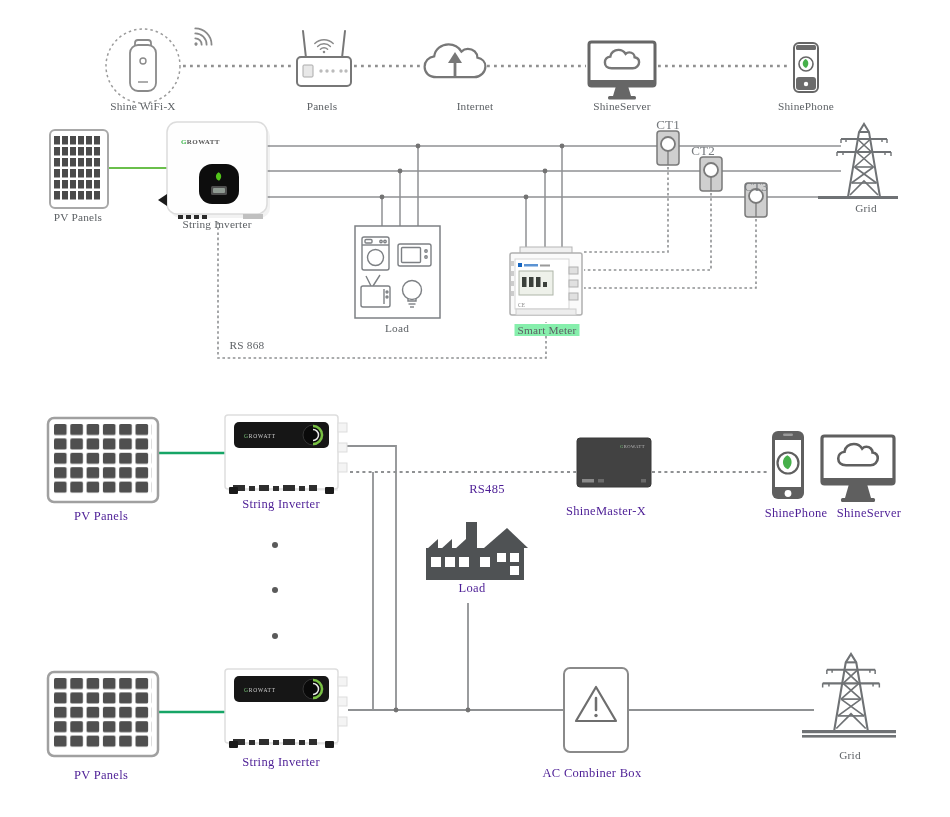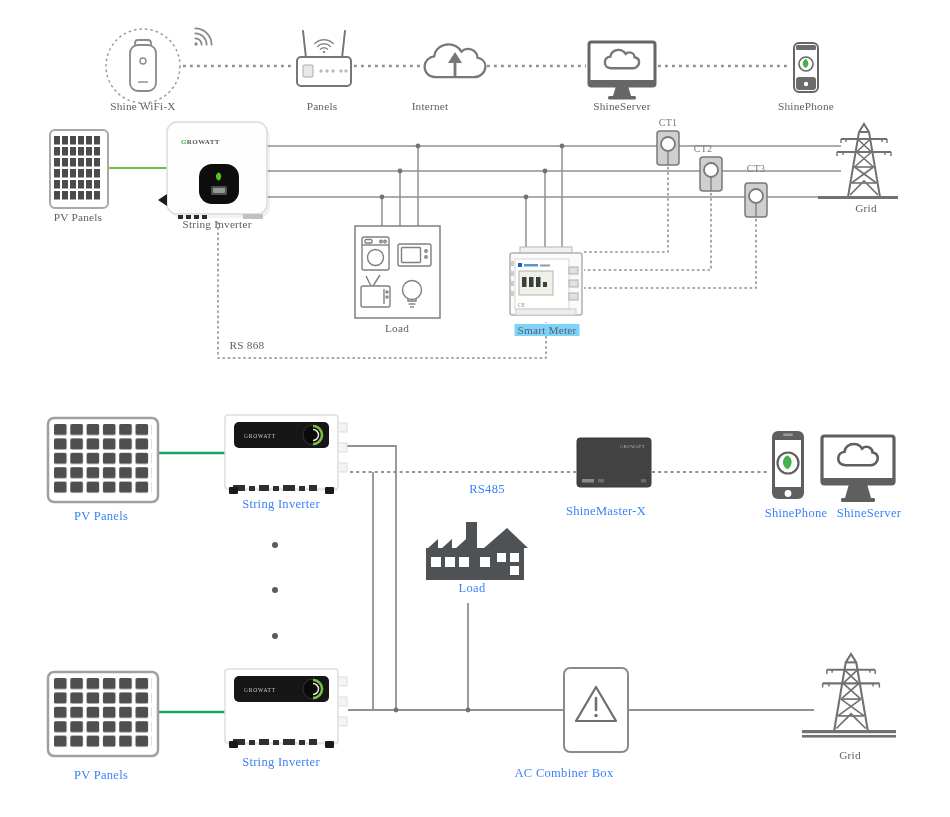--- a/index.html
+++ b/index.html
@@ -1,23 +1,23 @@
 <!DOCTYPE html>
 <html><head>
 <meta charset="utf-8">
 <style>
   html,body{margin:0;padding:0;background:#fff;}
   #stage{position:relative;width:906px;height:817px;background:#fff;overflow:hidden;
          font-family:Liberation Serif, serif;}
   #diagram-svg{position:absolute;left:0;top:0;}
   .lbl{position:absolute;transform:translateX(-50%);font-size:11.3px;color:#5d6165;
        white-space:nowrap;letter-spacing:.2px;}
-  .lbl-lg{font-size:12.5px;color:#3b82f6;letter-spacing:.3px;}
-  .lbl-sm{font-size:10px;color:#75797d;letter-spacing:.2px;}
-  .bgw{background:#7dd3fc;padding:0 3px;}
+  .lbl-lg{font-size:12.5px;color:#4c1d95;letter-spacing:.3px;}
+  .lbl-sm{font-size:13px;color:#75797d;letter-spacing:.2px;}
+  .bgw{background:#86efac;padding:0 3px;}
 </style>
 </head>
 <body>
 
 <div id="stage">
 
 <svg id="diagram-svg" width="950" height="817" viewBox="0 0 950 817" xmlns="http://www.w3.org/2000/svg" xmlns:xlink="http://www.w3.org/1999/xlink">
 
   <defs>
     <pattern id="pvS" x="54" y="136" width="8" height="11" patternUnits="userSpaceOnUse">
@@ -376,39 +376,39 @@
 
   <use href="#tower-shape" xlink:href="#tower-shape" transform="translate(851,697) scale(1.05)"></use>
   <g fill="#6f7275">
     <rect x="802" y="730" width="94" height="3.2"></rect>
     <rect x="802" y="735" width="94" height="2.6"></rect>
   </g>
 </svg>
 
 <div class="lbl" style="left:143px;top:100px">Shine WiFi-X</div>
 <div class="lbl" style="left:322px;top:100px">Panels</div>
-<div class="lbl" style="left:430px;top:100px">Internet</div>
+<div class="lbl" style="left:475px;top:100px">Internet</div>
 <div class="lbl" style="left:622px;top:100px">ShineServer</div>
 <div class="lbl" style="left:806px;top:100px">ShinePhone</div>
 
 <div class="lbl" style="left:78px;top:211px">PV Panels</div>
 <div class="lbl" style="left:217px;top:218px">String Inverter</div>
 <div class="lbl" style="left:397px;top:322px">Load</div>
 <div class="lbl bgw" style="left:547px;top:324px">Smart Meter</div>
 <div class="lbl" style="left:247px;top:339px">RS 868</div>
 <div class="lbl" style="left:866px;top:202px">Grid</div>
 <div class="lbl lbl-sm" style="left:668px;top:117px">CT1</div>
 <div class="lbl lbl-sm" style="left:703px;top:143px">CT2</div>
-<div class="lbl lbl-sm" style="left:756px;top:163px">CT3</div>
+<div class="lbl lbl-sm" style="left:756px;top:179px">CT3</div>
 
 <div class="lbl lbl-lg" style="left:101px;top:509px">PV Panels</div>
 <div class="lbl lbl-lg" style="left:281px;top:497px">String Inverter</div>
 <div class="lbl lbl-lg" style="left:487px;top:482px">RS485</div>
 <div class="lbl lbl-lg" style="left:606px;top:504px">ShineMaster-X</div>
 <div class="lbl lbl-lg" style="left:796px;top:506px">ShinePhone</div>
 <div class="lbl lbl-lg" style="left:869px;top:506px">ShineServer</div>
 <div class="lbl lbl-lg" style="left:472px;top:581px">Load</div>
 <div class="lbl lbl-lg" style="left:101px;top:768px">PV Panels</div>
 <div class="lbl lbl-lg" style="left:281px;top:755px">String Inverter</div>
-<div class="lbl lbl-lg" style="left:564px;top:766px">AC Combiner Box</div>
+<div class="lbl lbl-lg" style="left:592px;top:766px">AC Combiner Box</div>
 <div class="lbl" style="left:850px;top:749px">Grid</div>
 
 </div>
 
 </body></html>

